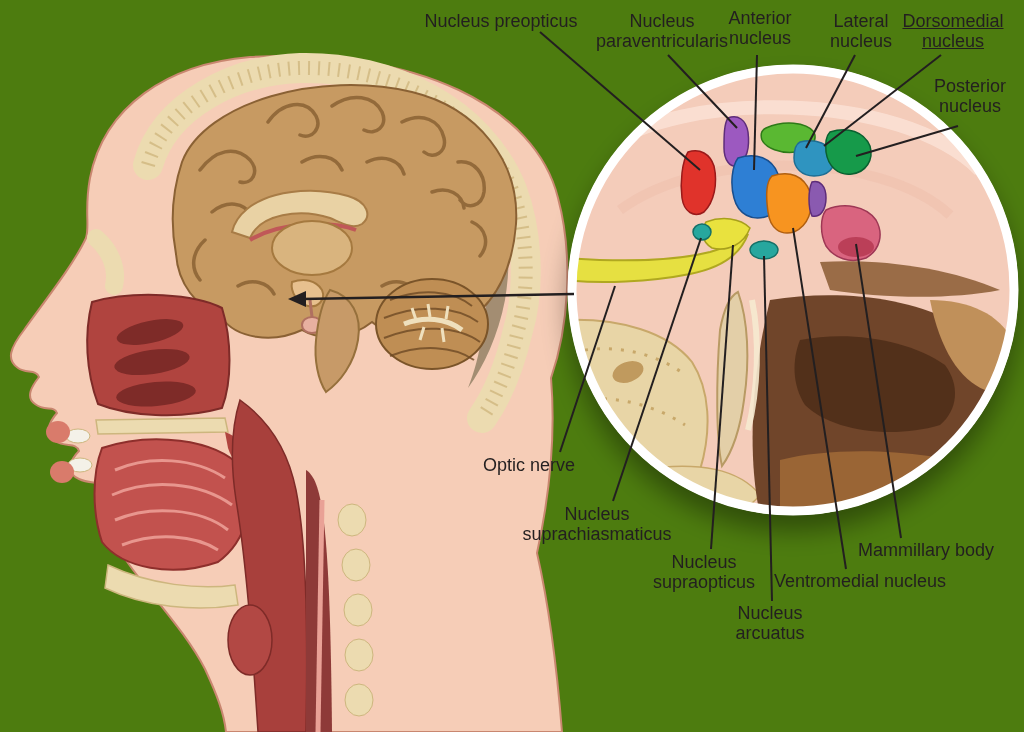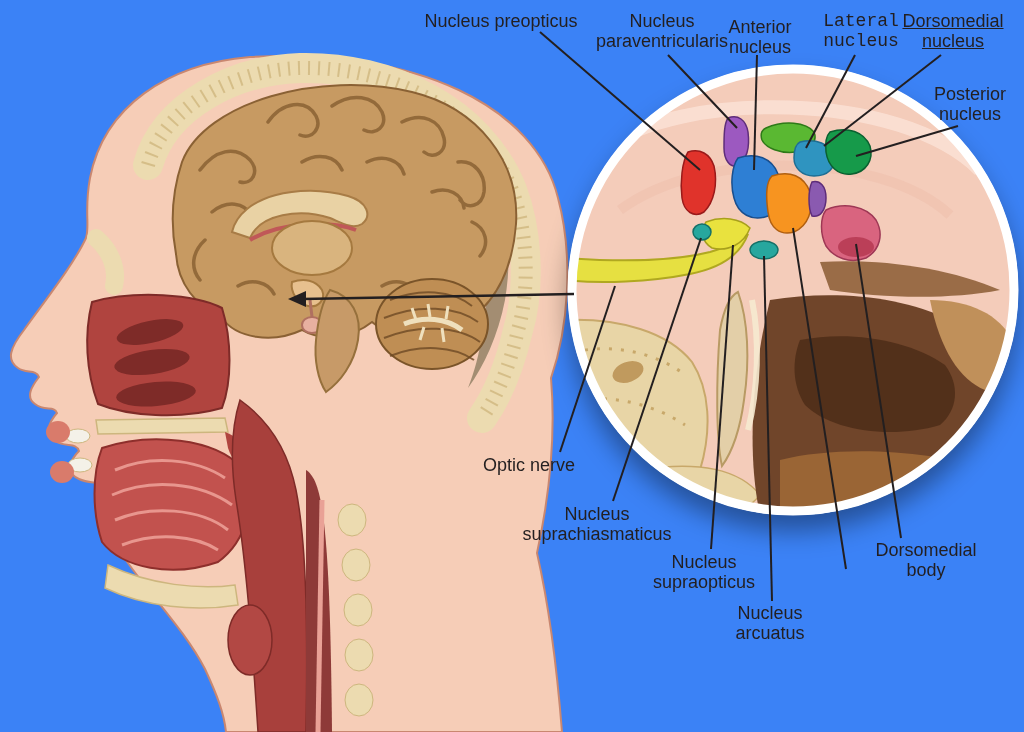--- a/index.html
+++ b/index.html
@@ -1,16 +1,16 @@
 <!DOCTYPE html>
 <html><head>
 <meta charset="utf-8">
 <style>
   html,body{margin:0;padding:0;background:#fff;}
-  #stage{position:relative;width:1024px;height:732px;background:#3b82f6;overflow:hidden;
+  #stage{position:relative;width:1024px;height:732px;background:#4d7c0f;overflow:hidden;
          font-family:"Liberation Sans",sans-serif;}
   #art{position:absolute;left:0;top:0;}
   .label{position:absolute;font-size:18px;line-height:20px;color:#231f20;
          text-align:center;white-space:pre-line;}
 </style>
 </head>
 <body>
 
 <div id="stage">
 
@@ -164,30 +164,31 @@
 
   <g stroke="#231f20">
     <line x1="574" y1="294" x2="302" y2="299" stroke-width="2.5"></line>
     <polygon points="288,299 306,291 306,307" fill="#231f20" stroke="none"></polygon>
   </g>
 </svg>
 
   <div class="label" style="left:413px;top:11px;width:176px;">Nucleus preopticus</div>
   <div class="label" style="left:592px;top:11px;width:140px;">Nucleus
 paraventricularis</div>
-  <div class="label" style="left:712px;top:17px;width:96px;">Anterior
+  <div class="label" style="left:712px;top:8px;width:96px;">Anterior
 nucleus</div>
-  <div class="label" style="left:816px;top:11px;width:90px;font-family:Liberation Mono, monospace;">Lateral
+  <div class="label" style="left:816px;top:11px;width:90px;">Lateral
 nucleus</div>
   <div class="label" style="left:896px;top:11px;width:114px;text-decoration:underline;">Dorsomedial
 nucleus</div>
-  <div class="label" style="left:918px;top:84px;width:104px;">Posterior
+  <div class="label" style="left:918px;top:76px;width:104px;">Posterior
 nucleus</div>
   <div class="label" style="left:474px;top:455px;width:110px;">Optic nerve</div>
   <div class="label" style="left:517px;top:504px;width:160px;">Nucleus
 suprachiasmaticus</div>
   <div class="label" style="left:631px;top:552px;width:146px;">Nucleus
 supraopticus</div>
   <div class="label" style="left:718px;top:603px;width:104px;">Nucleus
 arcuatus</div>
-  <div class="label" style="left:856px;top:540px;width:140px;">Dorsomedial body</div>
+  <div class="label" style="left:760px;top:571px;width:200px;">Ventromedial nucleus</div>
+  <div class="label" style="left:856px;top:540px;width:140px;">Mammillary body</div>
 
 </div>
 
 </body></html>

